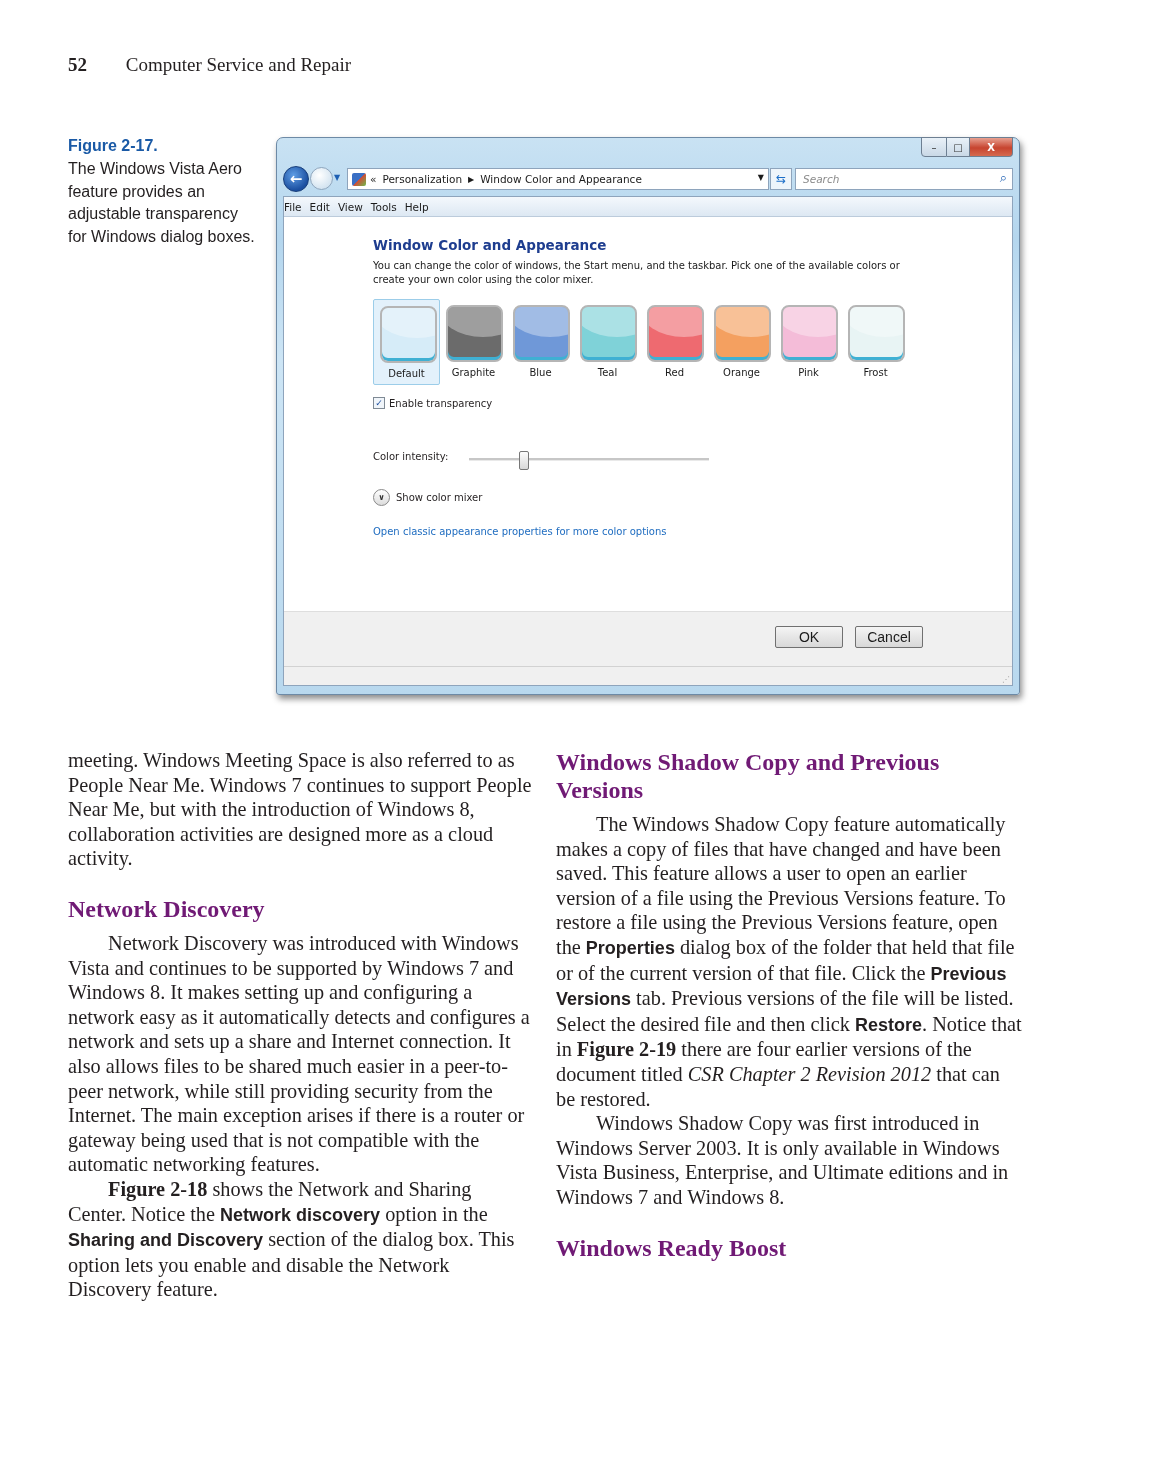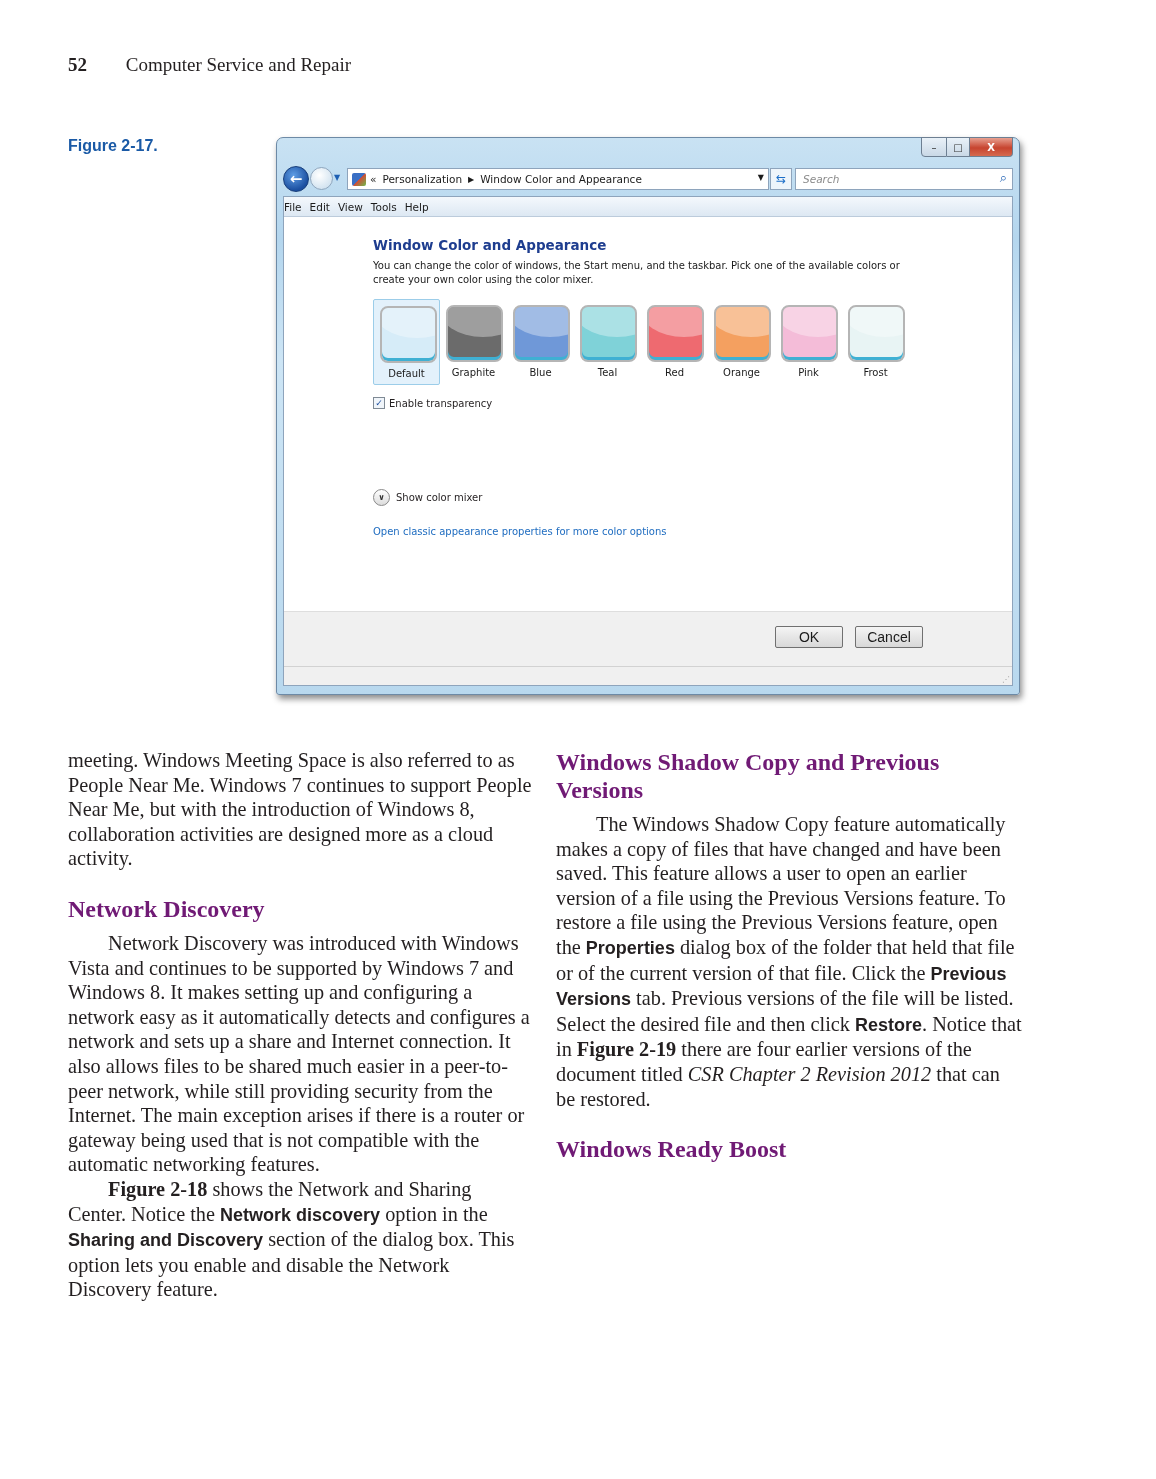--- a/index.html
+++ b/index.html
@@ -81,20 +81,21 @@
 </head>
 <body>
 
 <div class="page-header">
   <span class="page-number">52</span>
   <span>Computer Service and Repair</span>
 </div>
 
 <div class="caption">
   <span class="fig-label">Figure 2-17.</span>
+  <span>The Windows Vista Aero feature provides an adjustable transparency for Windows dialog boxes.</span>
 </div>
 
 <div class="window">
   <div class="win-controls">
     <div class="wc min">–</div>
     <div class="wc max">□</div>
     <div class="wc close">X</div>
   </div>
 
   <div class="navbar">
@@ -166,20 +167,26 @@
             <div class="chip" style="background: linear-gradient(160deg, rgb(232, 244, 244) 0%, rgb(232, 244, 244) 100%);"></div>
             <div class="lbl">Frost</div>
           </div>
         </div>
 
       <div class="transparency">
         <span class="checkbox">✓</span>
         <span>Enable transparency</span>
       </div>
 
+      <div class="intensity">
+        <span class="label">Color intensity:</span>
+        <div class="slider-track">
+          <div class="slider-thumb" id="slider-thumb" style="left: 23%;"></div>
+        </div>
+      </div>
 
       <div class="mixer">
         <span class="mixer-icon">∨</span>
         <span>Show color mixer</span>
       </div>
 
       <div class="classic-link">Open classic appearance properties for more color options</div>
     </div>
 
     <div class="footer">
@@ -195,14 +202,15 @@
 <div class="col left">
   <p>meeting. Windows Meeting Space is also referred to as People Near Me. Windows 7 continues to support People Near Me, but with the introduction of Windows 8, collaboration activities are designed more as a cloud activity.</p>
   <h2 style="margin-top:24px;margin-bottom:8px;">Network Discovery</h2>
   <p class="indent">Network Discovery was introduced with Windows Vista and continues to be supported by Windows 7 and Windows 8. It makes setting up and configuring a network easy as it automatically detects and configures a network and sets up a share and Internet connection. It also allows files to be shared much easier in a peer-to-peer network, while still providing security from the Internet. The main exception arises if there is a router or gateway being used that is not compatible with the automatic networking features.</p>
   <p class="indent"><span class="serif-bold">Figure 2-18</span><span> shows the Network and Sharing Center. Notice the </span><span class="sans-bold">Network discovery</span><span> option in the </span><span class="sans-bold">Sharing and Discovery</span><span> section of the dialog box. This option lets you enable and disable the Network Discovery feature.</span></p>
 </div>
 
 <div class="col right">
   <h2 style="margin-bottom:8px;">Windows Shadow Copy and Previous Versions</h2>
   <p class="indent"><span>The Windows Shadow Copy feature automatically makes a copy of files that have changed and have been saved. This feature allows a user to open an earlier version of a file using the Previous Versions feature. To restore a file using the Previous Versions feature, open the </span><span class="sans-bold">Properties</span><span> dialog box of the folder that held that file or of the current version of that file. Click the </span><span class="sans-bold">Previous Versions</span><span> tab. Previous versions of the file will be listed. Select the desired file and then click </span><span class="sans-bold">Restore</span><span>. Notice that in </span><span class="serif-bold">Figure 2-19</span><span> there are four earlier versions of the document titled </span><span class="ital">CSR Chapter 2 Revision 2012</span><span> that can be restored.</span></p>
+  <p class="indent">Windows Shadow Copy was first introduced in Windows Server 2003. It is only available in Windows Vista Business, Enterprise, and Ultimate editions and in Windows 7 and Windows 8.</p>
   <h2 style="margin-top:24px;margin-bottom:8px;">Windows Ready Boost</h2>
 </div>
 
 </body></html>

